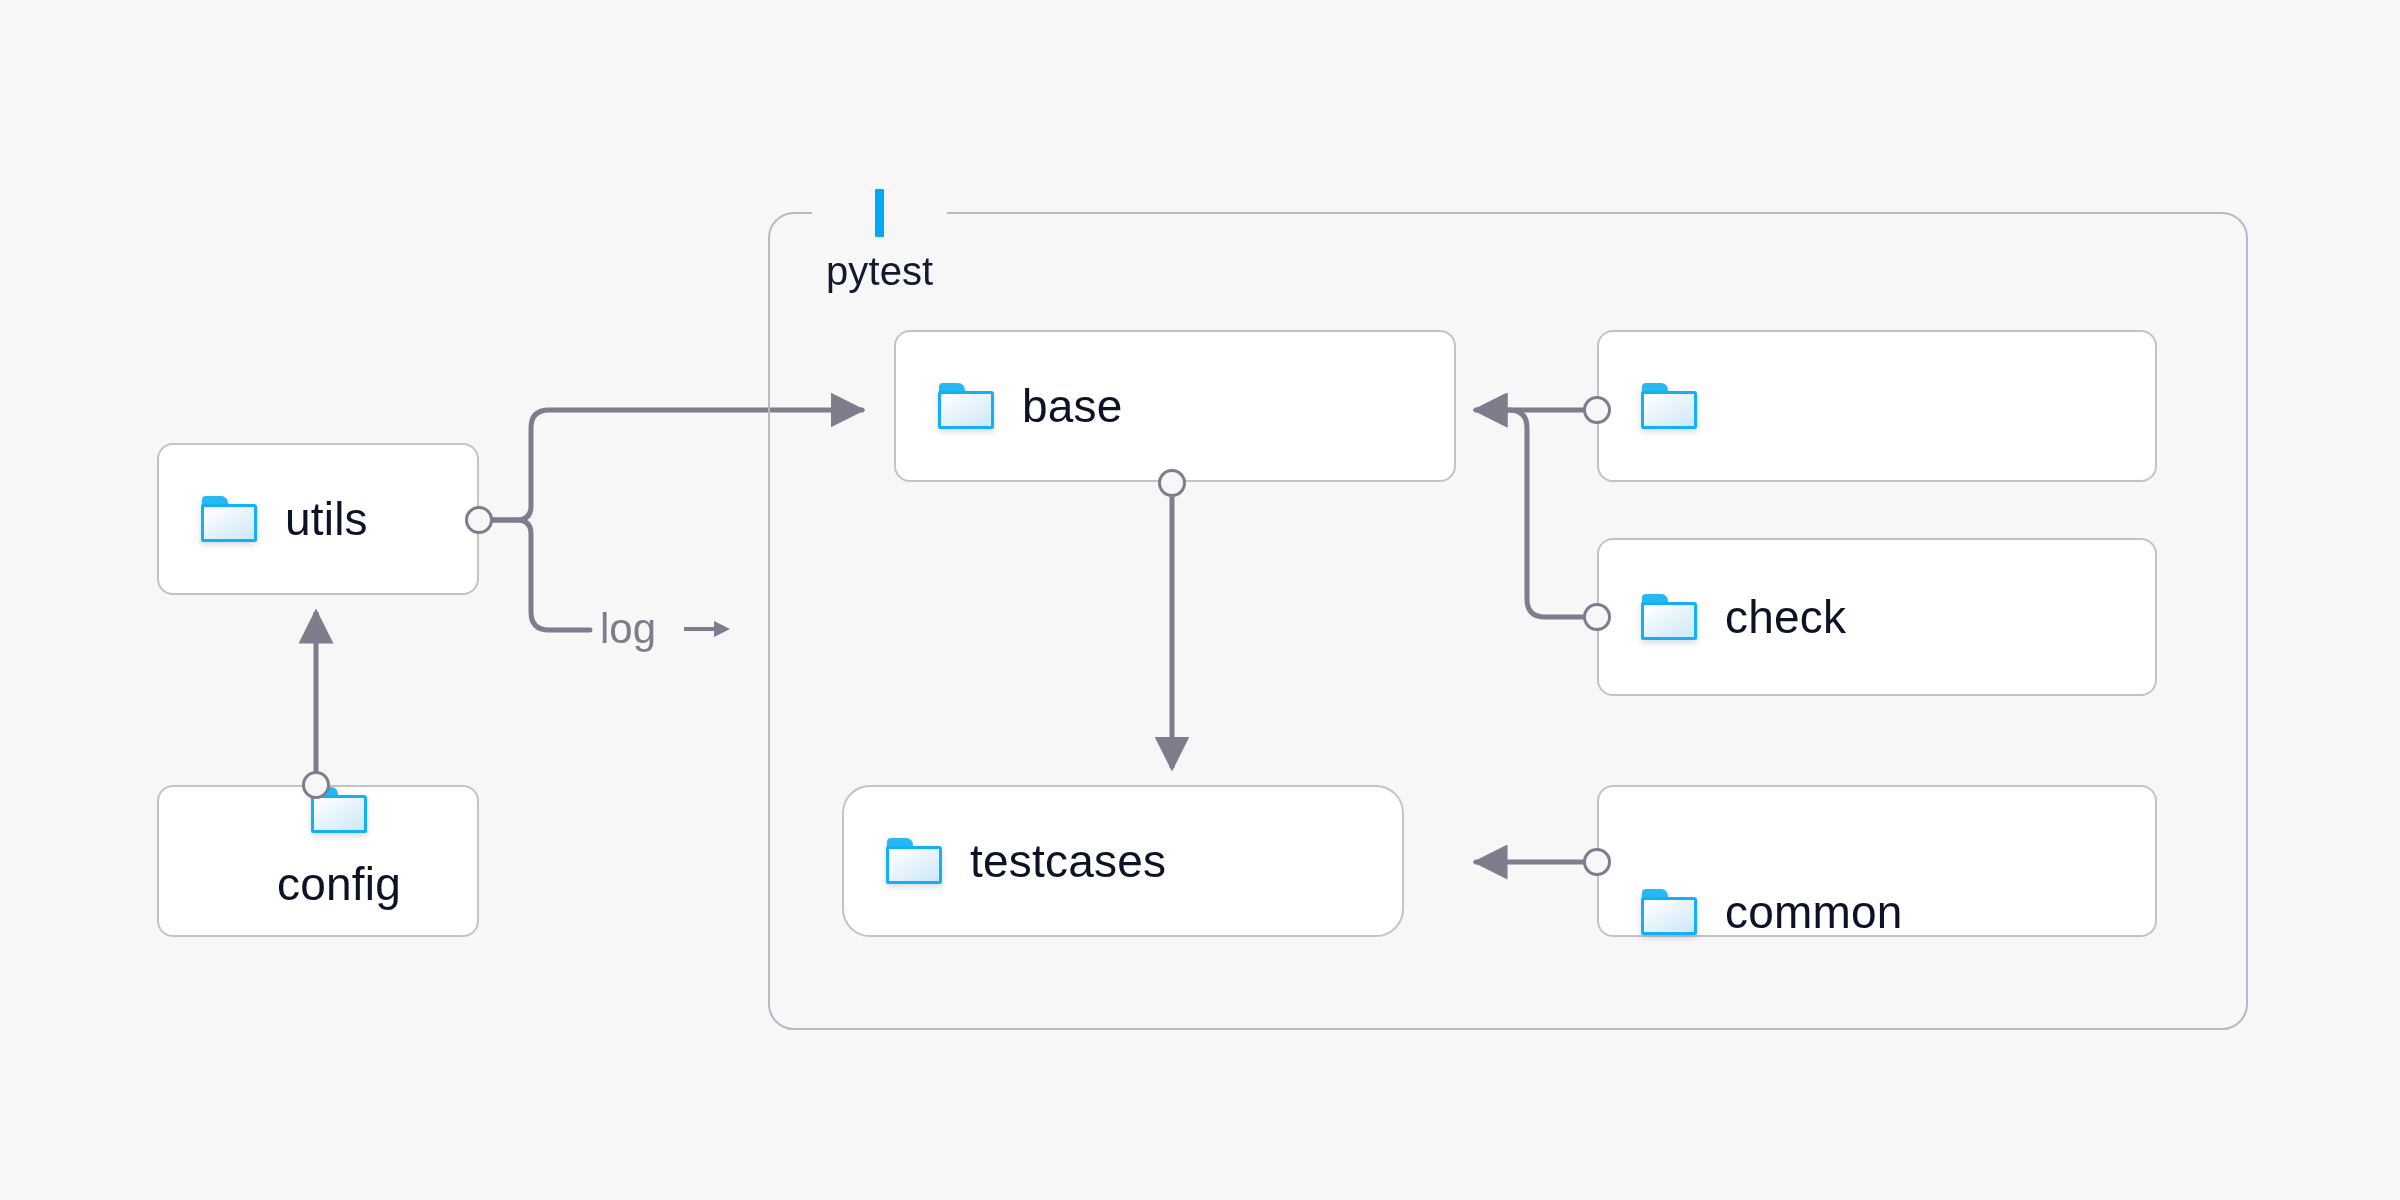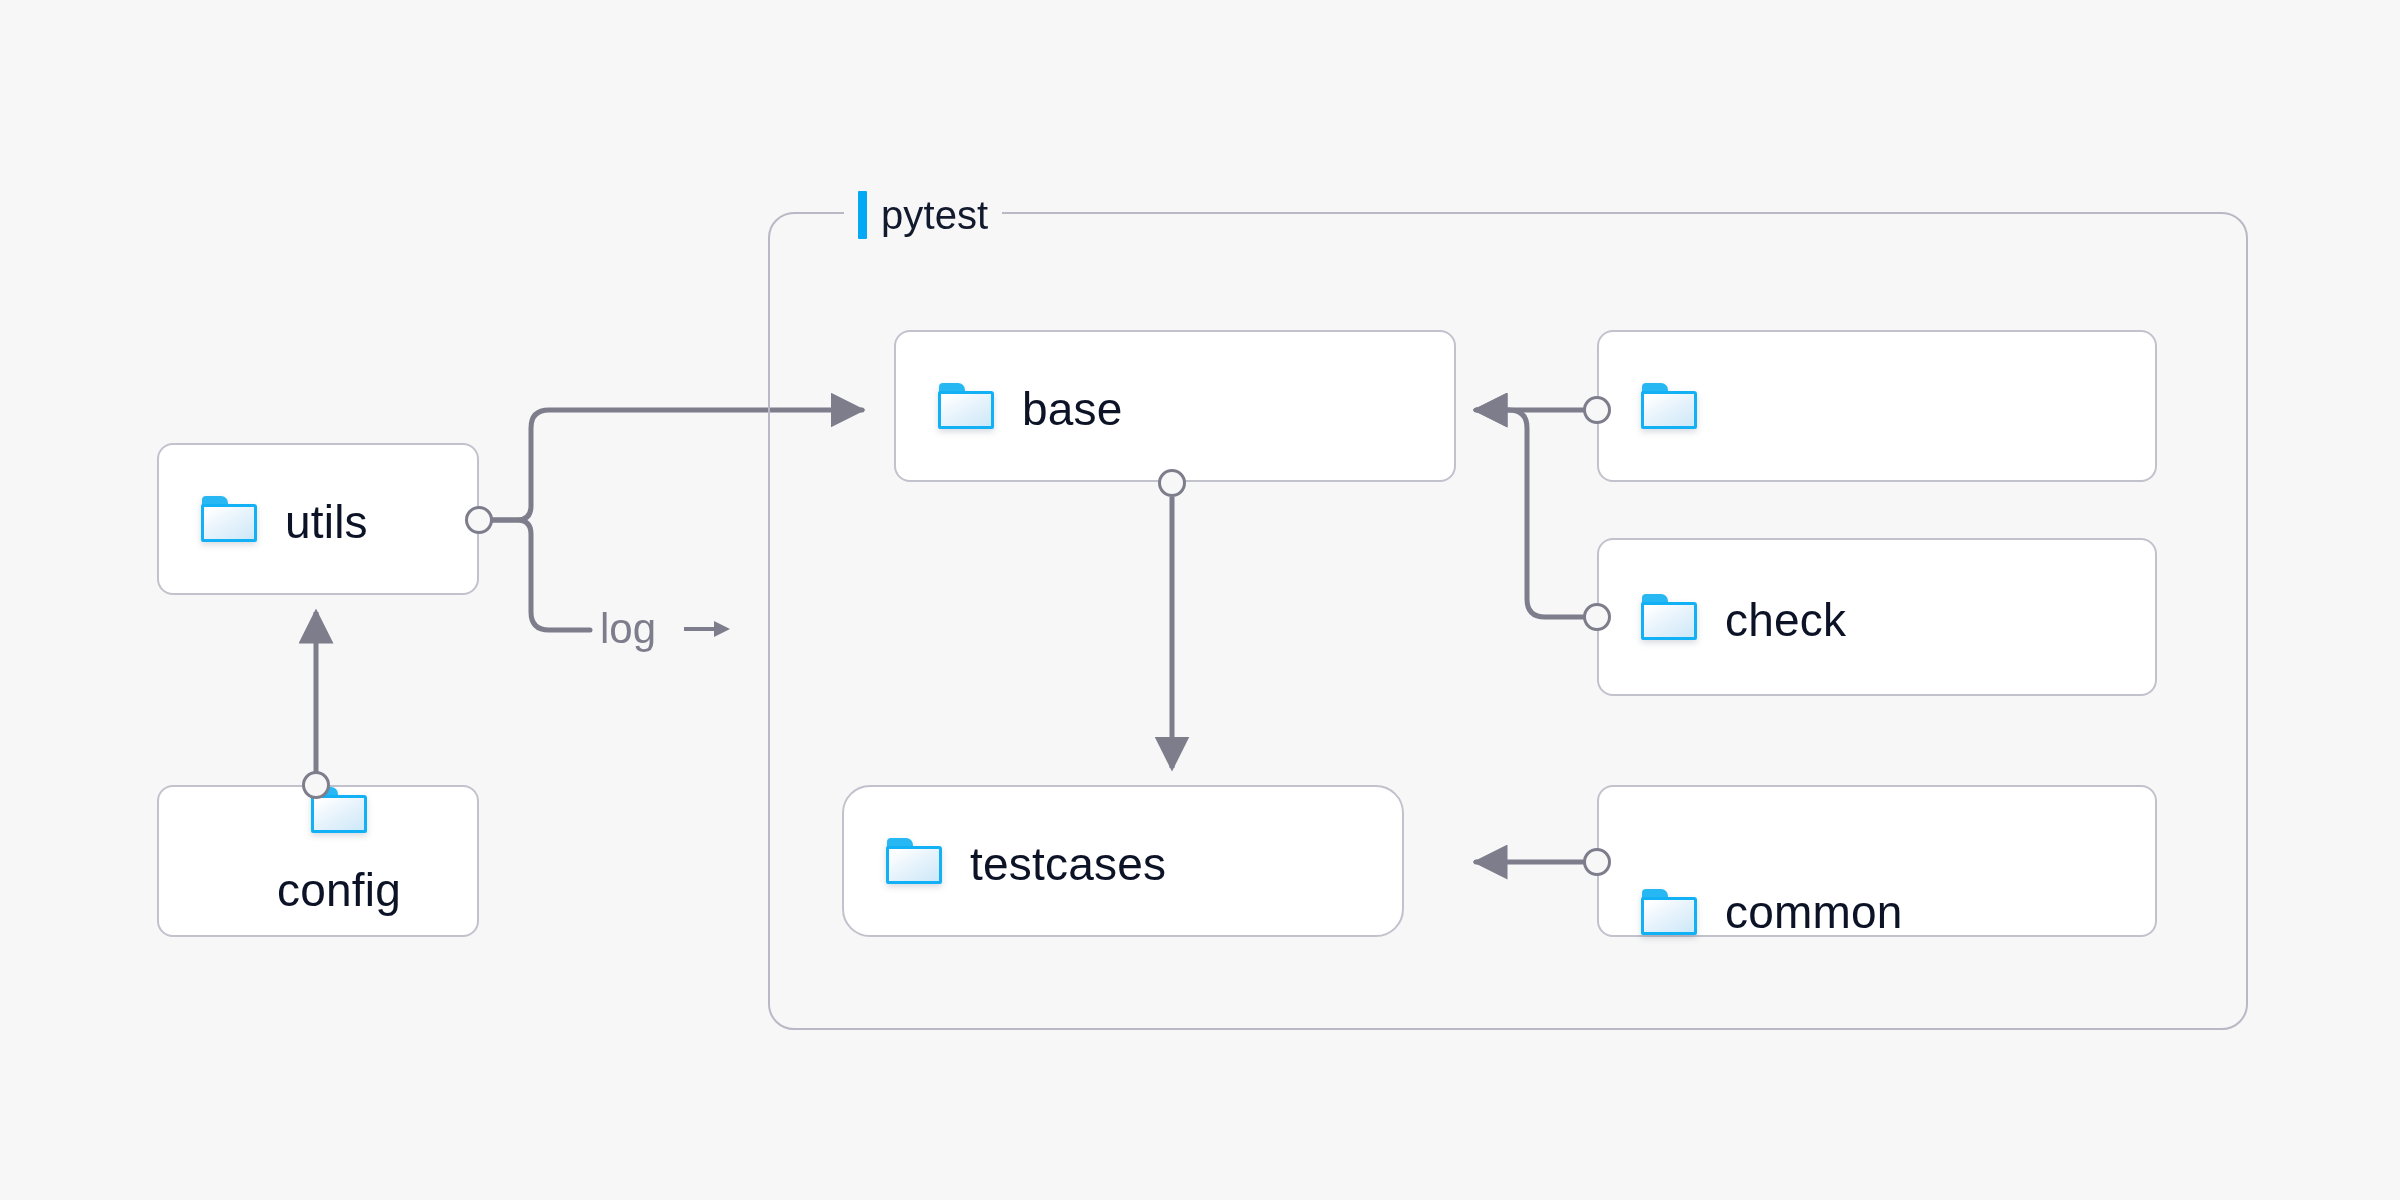--- a/index.html
+++ b/index.html
@@ -72,21 +72,20 @@
     align-items: center;
     padding-left: 42px;
     gap: 28px;
   }
   .node .node-label {
     font-size: 46px;
     color: #0d1326;
     letter-spacing: .2px;
     white-space: nowrap;
     line-height: 1;
-    margin-top: 6px;
   }
 
   
   .folder-icon {
     flex: 0 0 auto;
     width: 56px;
     height: 46px;
     position: relative;
     filter: drop-shadow(0 3px 3px rgba(20,30,60,.16));
   }
@@ -178,21 +177,21 @@
     <path d="M 1583 410 L 1480 410 L 1481 410" fill="none" stroke="#7d7d8c" stroke-width="5" stroke-linecap="round"></path>
     <path d="M 1506 410 L 1476 410" fill="none" stroke="#7d7d8c" stroke-width="5" marker-end="url(#arrow)"></path>
 
     <path d="M 1583 617 L 1545 617 Q 1527 617 1527 599 L 1527 428 Q 1527 410 1509 410 L 1476 410" fill="none" stroke="#7d7d8c" stroke-width="5" stroke-linecap="round" marker-end="url(#arrow)"></path>
 
     <path d="M 1583 862 L 1476 862" fill="none" stroke="#7d7d8c" stroke-width="5" stroke-linecap="round" marker-end="url(#arrow)"></path>
   </svg>
 
   <div class="group-box" style="left:768px; top:212px; width:1480px; height:818px;"></div>
 
-  <div class="group-title" style="left:844px; top:189px;">
+  <div class="group-title" style="left:812px; top:189px;flex-direction:column;">
     <span class="bar"></span>
     <span class="label">pytest</span>
   </div>
 
   <div class="node" style="left:157px; top:443px; width:322px; height:152px;">
     <span class="folder-icon">
       <span class="tab"></span>
         <span class="body"></span>
     </span>
     <span class="node-label">utils</span>

